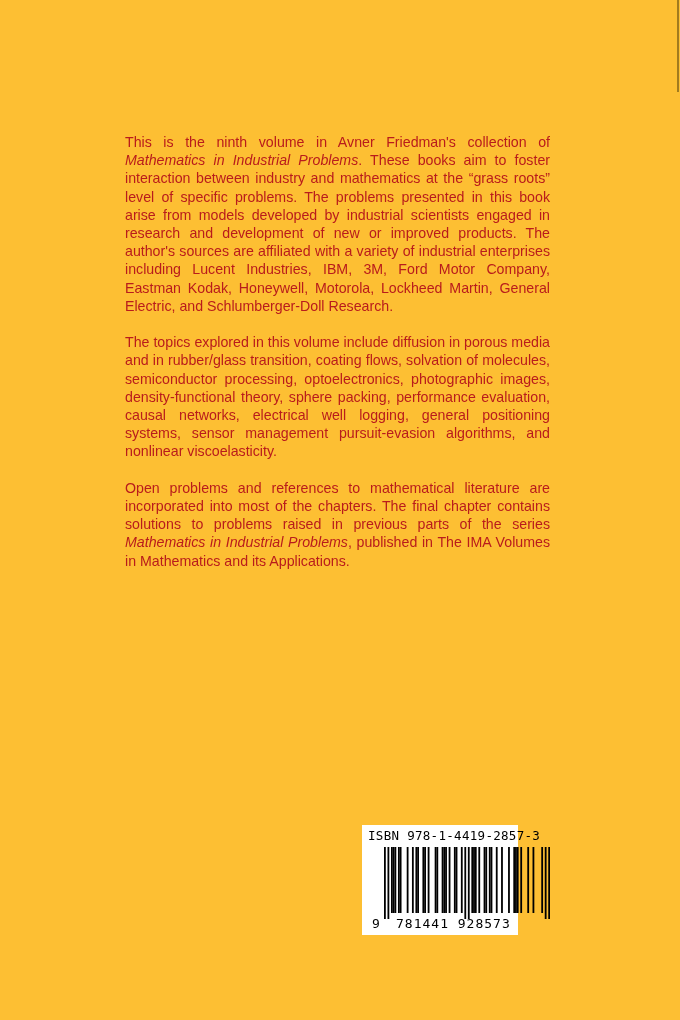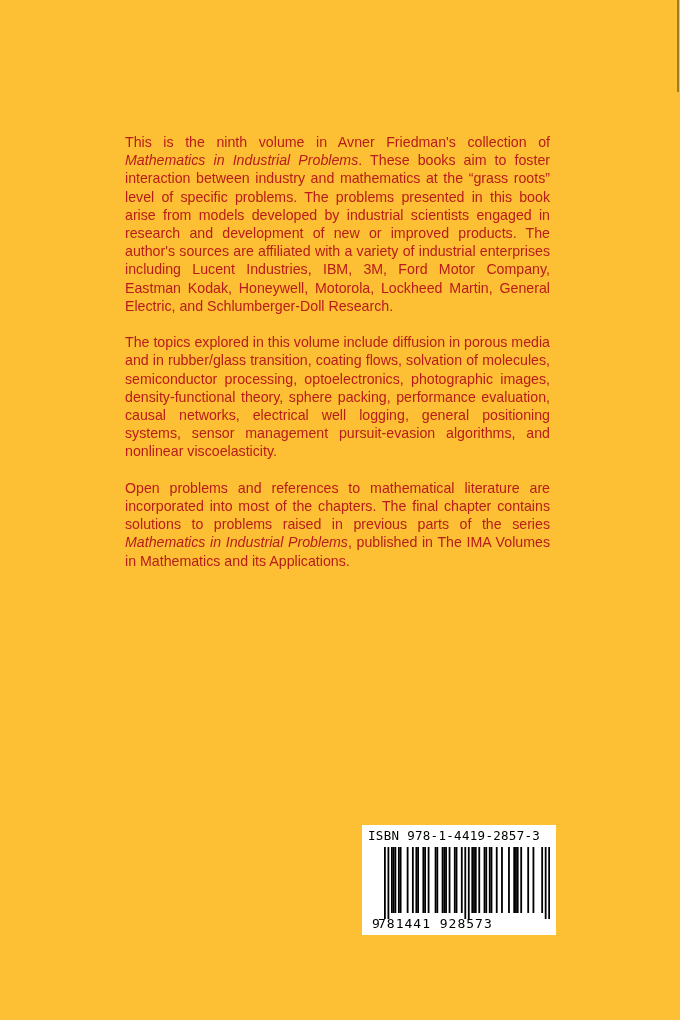--- a/index.html
+++ b/index.html
@@ -36,21 +36,21 @@
     .blurb p {
       margin: 0 0 18.2px 0;
     }
     .blurb em {
       font-style: italic;
     }
     .barcode-box {
       position: absolute;
       left: 362px;
       top: 825px;
-      width: 194px;
+      width: 156px;
       height: 110px;
       background: #ffffff;
     }
     .isbn-label {
       position: absolute;
       left: 6px;
       top: 3px;
       width: 184px;
       font-family: "DejaVu Sans Mono", monospace;
       font-size: 12.5px;
@@ -74,21 +74,21 @@
       font-size: 13px;
       color: #000;
       white-space: nowrap;
     }
     .ean-first {
       position: absolute;
       left: 4px;
     }
     .ean-rest {
       position: absolute;
-      left: 10px;
+      left: 28px;
       letter-spacing: 1px;
     }
   </style>
 </head>
 <body>
 
 <div class="edge-line"></div>
 
 <div class="blurb">
   <p><span>This is the ninth volume in Avner Friedman's collection of </span><em>Mathematics in Industrial Problems</em><span>. These books aim to foster interaction between industry and mathematics at the “grass roots” level of specific problems. The problems presented in this book arise from models developed by industrial scientists engaged in research and development of new or improved products. The author's sources are affiliated with a variety of industrial enterprises including Lucent Industries, IBM, 3M, Ford Motor Company, Eastman Kodak, Honeywell, Motorola, Lockheed Martin, General Electric, and Schlumberger-Doll Research.</span></p>

